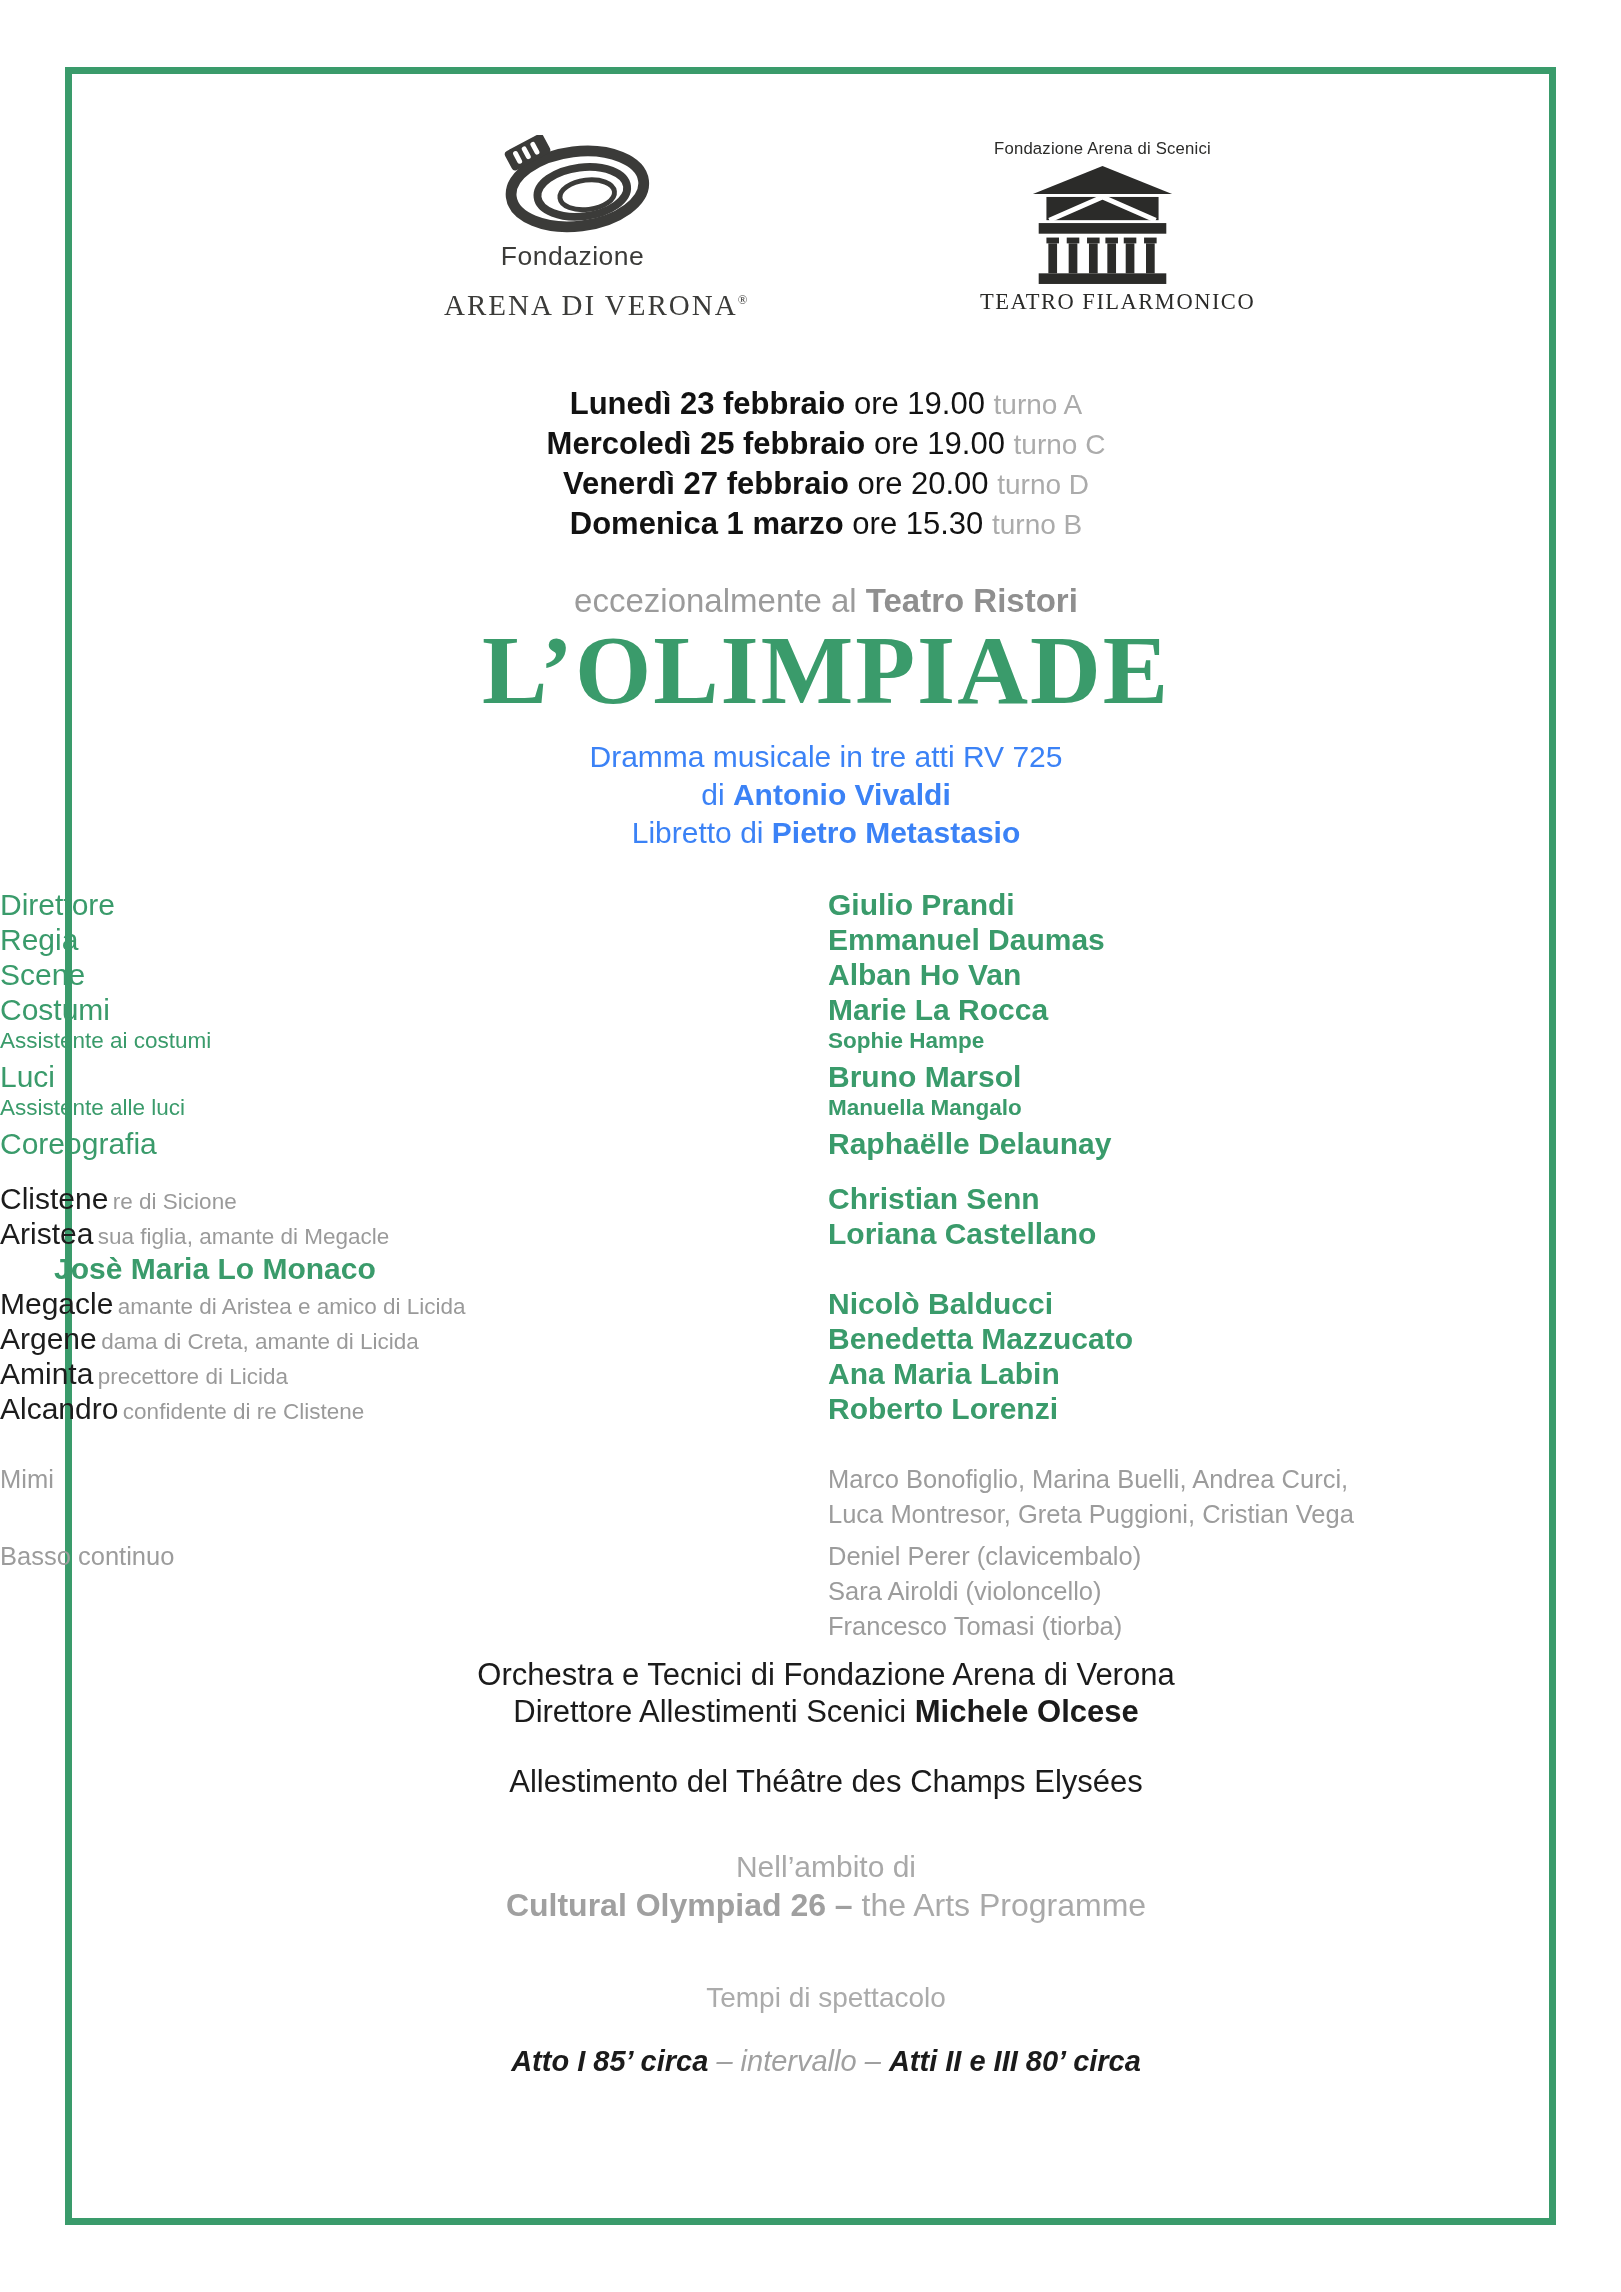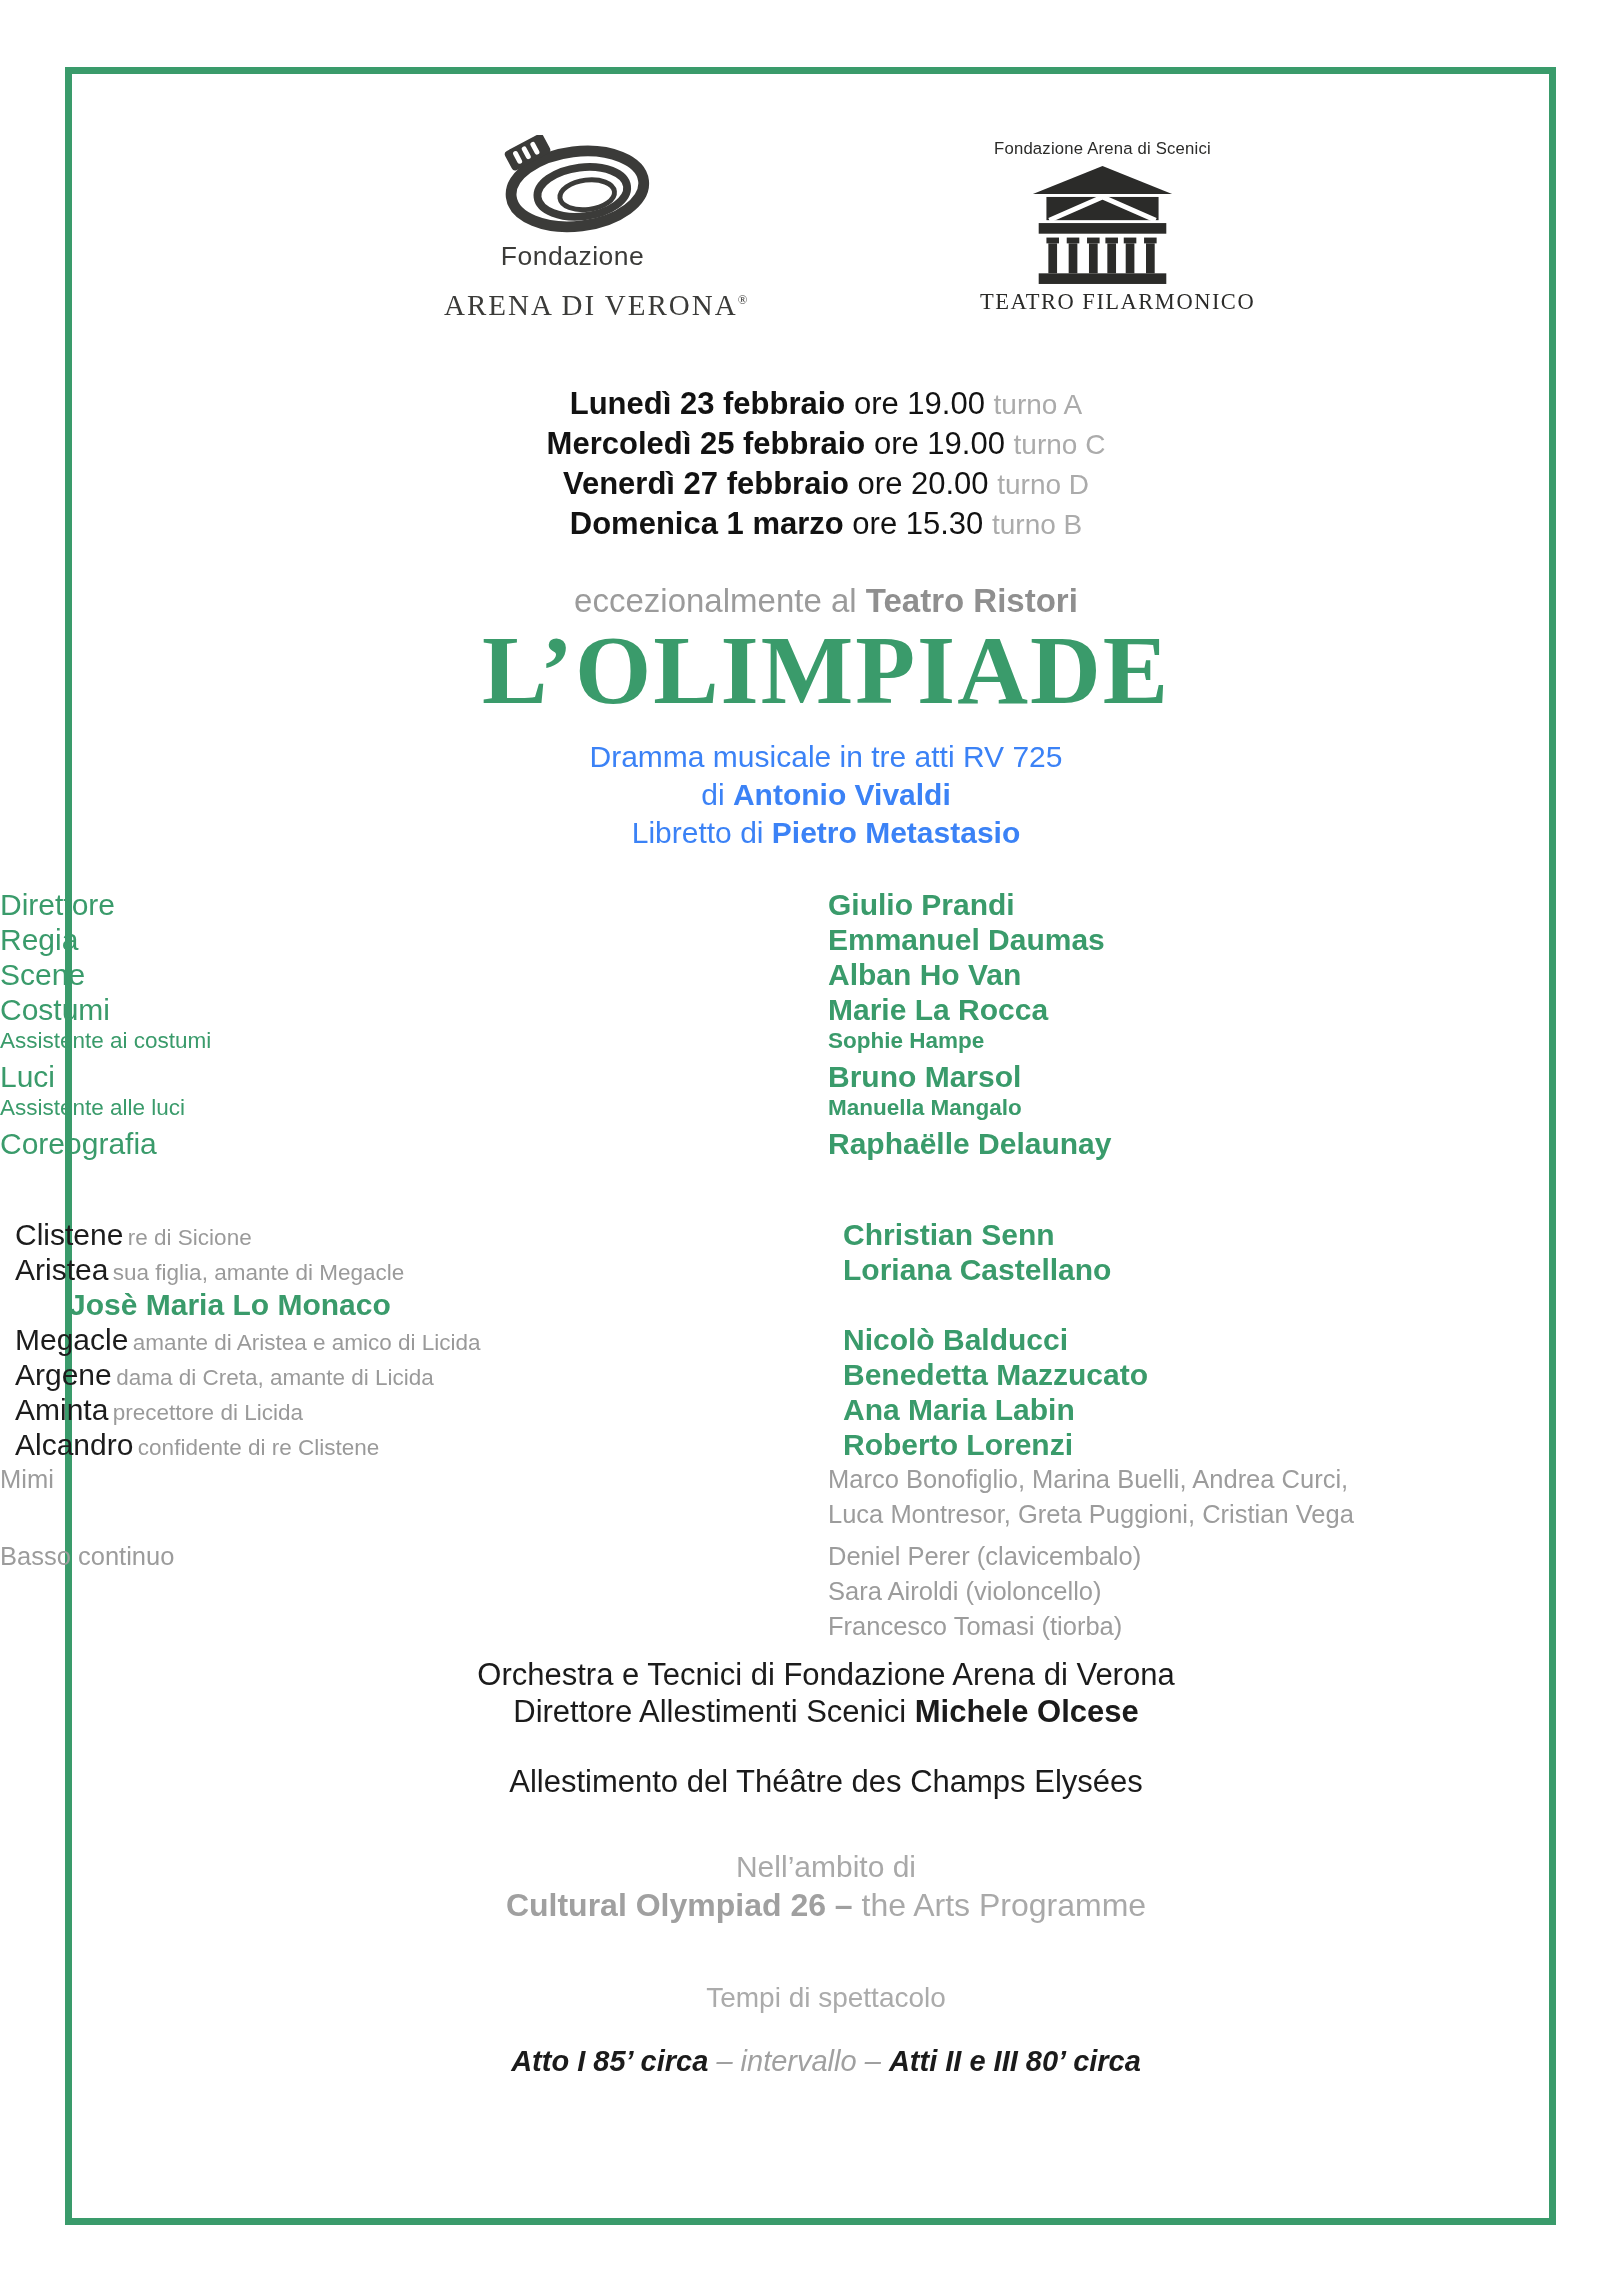--- a/index.html
+++ b/index.html
@@ -48,25 +48,25 @@
   .cell-r { flex:1; text-align:left; margin-left:54px; }
 
   .credits { top:888px; }
   .credits .row.large { height:35px; }
   .credits .row.small { height:32px; }
   .cr-label { color:#3a9b6b; font-size:30px; }
   .cr-name  { color:#3a9b6b; font-size:30px; font-weight:bold; }
   .small .cr-label { font-size:22.5px; }
   .small .cr-name  { font-size:22.5px; }
 
-  .cast { top:1182px;padding-left:15px; }
+  .cast { top:1182px; }
   .cast .row { height:35px; }
   .ch-name { color:#1c1c1c; font-size:30px; }
   .ch-desc { color:#9a9a9a; font-size:22.5px; }
-  .perf    { color:#3a9b6b; font-size:30px; font-weight:bold;margin-top:36px; }
+  .perf    { color:#3a9b6b; font-size:30px; font-weight:bold; }
 
   .group { color:#9c9c9c; font-size:25.5px; line-height:35px; }
   .mimes { top:1462px; }
   .continuo { top:1539px; }
 
   
   .production { top:1656px; font-size:31px; line-height:37px; color:#1b1b1b; }
   .staging { top:1764px; font-size:31px; color:#1b1b1b; }
   .framework { top:1847px; font-size:30px; line-height:39px; color:#a9a9a9; }
   .framework .fw2 { font-size:32px; }

